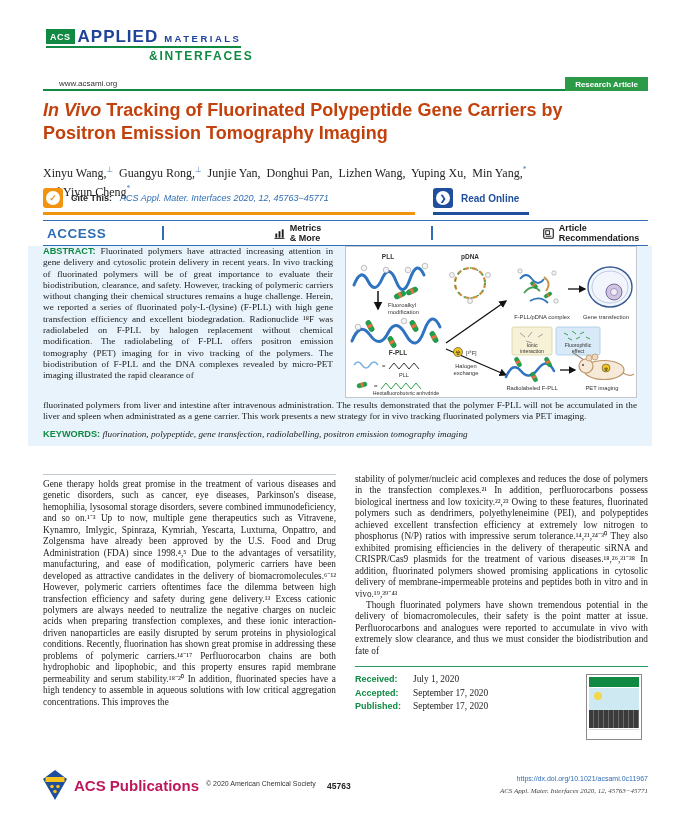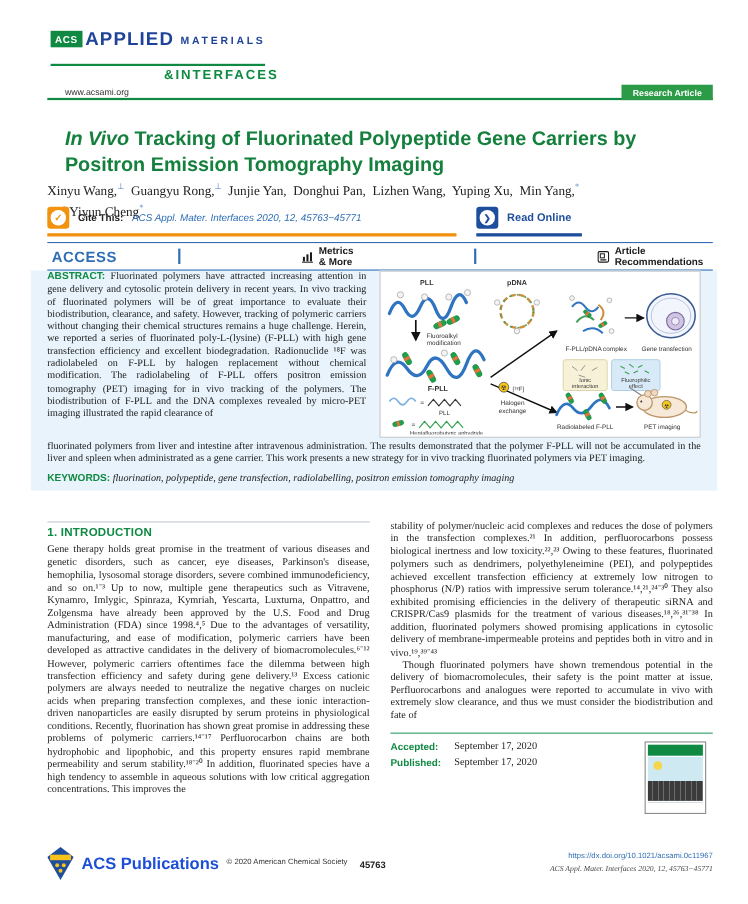--- a/index.html
+++ b/index.html
@@ -1,43 +1,43 @@
 <!DOCTYPE html>
 <html><head>
 <meta charset="utf-8">
 <style>
   html,body{margin:0;padding:0;background:#fff;}
   .page{position:relative;width:680px;height:822px;background:#fff;overflow:hidden;
         font-family:"Liberation Serif",serif;color:#1d1d1d;}
 
   
   .masthead{position:absolute;left:46px;top:26px;}
-  .mast-row{display:inline-flex;align-items:flex-end;border-bottom:2px solid #108a43;padding-bottom:15px;}
+  .mast-row{display:inline-flex;align-items:flex-end;border-bottom:2px solid #108a43;padding-bottom:2px;}
   .acs-badge{background:#108a43;color:#fff;font-family:"Liberation Sans",sans-serif;
              font-weight:bold;font-size:9px;letter-spacing:.5px;padding:3px 4px 2px;}
   .applied{color:#20439a;font-family:"Liberation Sans",sans-serif;font-weight:bold;
            font-size:17px;letter-spacing:1px;margin-left:3px;line-height:15px;}
   .materials{color:#20439a;font-family:"Liberation Sans",sans-serif;font-weight:bold;
              font-size:9.5px;letter-spacing:2.5px;margin-left:6px;line-height:11px;}
   .interfaces{display:block;margin-left:103px;margin-top:1px;color:#108a43;
               font-family:"Liberation Sans",sans-serif;font-weight:bold;font-size:12px;letter-spacing:1.8px;}
 
   
   .site-row{position:absolute;left:43px;right:32px;top:76px;height:20px;}
   .site-url{position:absolute;left:16px;top:3px;font-family:"Liberation Sans",sans-serif;
             font-size:8px;color:#333;text-decoration:none;}
   .green-rule{position:absolute;left:0;right:0;top:13px;height:2px;background:#108a43;}
   .ra-badge{position:absolute;right:0;top:1px;background:#2b9b47;color:#fff;
             font-family:"Liberation Sans",sans-serif;font-size:8px;font-weight:bold;
             padding:3px 10px 2px;}
 
   
-  .title{position:absolute;left:43px;top:99px;width:585px;margin:16px;
+  .title{position:absolute;left:43px;top:99px;width:585px;margin:0;
          font-family:"Liberation Sans",sans-serif;font-weight:bold;font-size:18px;
-         line-height:23px;color:#15803d;}
+         line-height:23px;color:#c2410c;}
   .authors{position:absolute;left:43px;top:150px;width:590px;font-size:12px;line-height:16px;color:#222;}
   .auth{margin-right:3px;}
   .authors sup{color:#4b7cc4;font-size:7.5px;}
 
   
   .citebar{position:absolute;left:43px;top:188px;display:flex;gap:18px;}
   .cite-left{display:flex;align-items:center;gap:8px;border-bottom:3px solid #f2930f;
              padding:0 10px 4px 0;width:362px;}
   .read-right{display:flex;align-items:center;gap:8px;border-bottom:3px solid #1f4e9c;
               padding:0 10px 4px 0;}
@@ -95,21 +95,21 @@
   .cover-head{height:10px;background:#108a43;margin:2px 2px 0;}
   .cover-art{height:40px;margin:1px 2px 0;background:linear-gradient(#cfe9f2 0 55%,#49606a 55% 100%);position:relative;overflow:hidden;}
   .cover-sun{position:absolute;left:5px;top:4px;width:8px;height:8px;border-radius:50%;background:#f5d54a;}
   .cover-grid{position:absolute;left:0;right:0;bottom:0;height:18px;
               background:repeating-linear-gradient(90deg,#3b3b3b 0 4px,#6b6b6b 4px 5px);}
   .cover-foot{height:8px;margin:1px 2px;background:#fff;border-top:1px solid #ddd;}
 
   
   .footer{position:absolute;left:43px;right:32px;top:766px;height:42px;}
   .pub-logo{position:absolute;left:0;top:4px;display:flex;align-items:center;gap:7px;}
-  .pub-name{font-family:"Liberation Sans",sans-serif;font-weight:bold;font-size:15px;color:#1d4ed8;}
+  .pub-name{font-family:"Liberation Sans",sans-serif;font-weight:bold;font-size:15px;color:#be185d;}
   .copyright{position:absolute;left:163px;top:14px;font-family:"Liberation Sans",sans-serif;font-size:7px;color:#333;}
   .pagenum{position:absolute;left:284px;top:15px;font-family:"Liberation Sans",sans-serif;font-weight:bold;font-size:8.5px;color:#222;}
   .foot-right{position:absolute;right:0;top:8px;text-align:right;line-height:9px;}
   .doi-link{font-family:"Liberation Sans",sans-serif;font-size:7px;color:#2f6eb5;text-decoration:none;display:block;}
   .foot-cite{font-size:7px;font-style:italic;color:#444;}
 
   
   .gfx text{font-family:"Liberation Sans",sans-serif;fill:#333;}
 </style>
 </head>
@@ -321,27 +321,30 @@
     <div class="abs-cont">fluorinated polymers from liver and intestine after intravenous administration. The results demonstrated that the polymer F-PLL will not be accumulated in the liver and spleen when administrated as a gene carrier. This work presents a new strategy for in vivo tracking fluorinated polymers via PET imaging.</div>
     <div class="keywords">
       <span class="green-label">KEYWORDS:</span>
       <span class="kw-text">fluorination, polypeptide, gene transfection, radiolabelling, positron emission tomography imaging</span>
     </div>
   </div>
 
   <div class="body-cols">
     <div class="col">
       <div class="sect-rule"></div>
-      <h2 class="sect-head">1. INTRODUCTION</h2>
       <p>Gene therapy holds great promise in the treatment of various diseases and genetic disorders, such as cancer, eye diseases, Parkinson's disease, hemophilia, lysosomal storage disorders, severe combined immunodeficiency, and so on.¹⁻³ Up to now, multiple gene therapeutics such as Vitravene, Kynamro, Imlygic, Spinraza, Kymriah, Yescarta, Luxturna, Onpattro, and Zolgensma have already been approved by the U.S. Food and Drug Administration (FDA) since 1998.⁴,⁵ Due to the advantages of versatility, manufacturing, and ease of modification, polymeric carriers have been developed as attractive candidates in the delivery of biomacromolecules.⁶⁻¹² However, polymeric carriers oftentimes face the dilemma between high transfection efficiency and safety during gene delivery.¹³ Excess cationic polymers are always needed to neutralize the negative charges on nucleic acids when preparing transfection complexes, and these ionic interaction-driven nanoparticles are easily disrupted by serum proteins in physiological conditions. Recently, fluorination has shown great promise in addressing these problems of polymeric carriers.¹⁴⁻¹⁷ Perfluorocarbon chains are both hydrophobic and lipophobic, and this property ensures rapid membrane permeability and serum stability.¹⁸⁻²⁰ In addition, fluorinated species have a high tendency to assemble in aqueous solutions with low critical aggregation concentrations. This improves the</p>
     </div>
     <div class="col">
       <p>stability of polymer/nucleic acid complexes and reduces the dose of polymers in the transfection complexes.²¹ In addition, perfluorocarbons possess biological inertness and low toxicity.²²,²³ Owing to these features, fluorinated polymers such as dendrimers, polyethyleneimine (PEI), and polypeptides achieved excellent transfection efficiency at extremely low nitrogen to phosphorus (N/P) ratios with impressive serum tolerance.¹⁴,²¹,²⁴⁻³⁰ They also exhibited promising efficiencies in the delivery of therapeutic siRNA and CRISPR/Cas9 plasmids for the treatment of various diseases.¹⁸,²⁶,³¹⁻³⁸ In addition, fluorinated polymers showed promising applications in cytosolic delivery of membrane-impermeable proteins and peptides both in vitro and in vivo.¹⁹,³⁹⁻⁴³</p>
       <p class="indent">Though fluorinated polymers have shown tremendous potential in the delivery of biomacromolecules, their safety is the point matter at issue. Perfluorocarbons and analogues were reported to accumulate in vivo with extremely slow clearance, and thus we must consider the biodistribution and fate of</p>
       <div class="dates-block">
+        <div class="date-row">
+          <span class="dlabel">Received:</span>
+            <span class="dval">July 1, 2020</span>
+        </div>
         <div class="date-row">
           <span class="dlabel">Accepted:</span>
             <span class="dval">September 17, 2020</span>
         </div>
         <div class="date-row">
           <span class="dlabel">Published:</span>
             <span class="dval">September 17, 2020</span>
         </div>
         <div class="cover">
           <div class="cover-head"></div>

